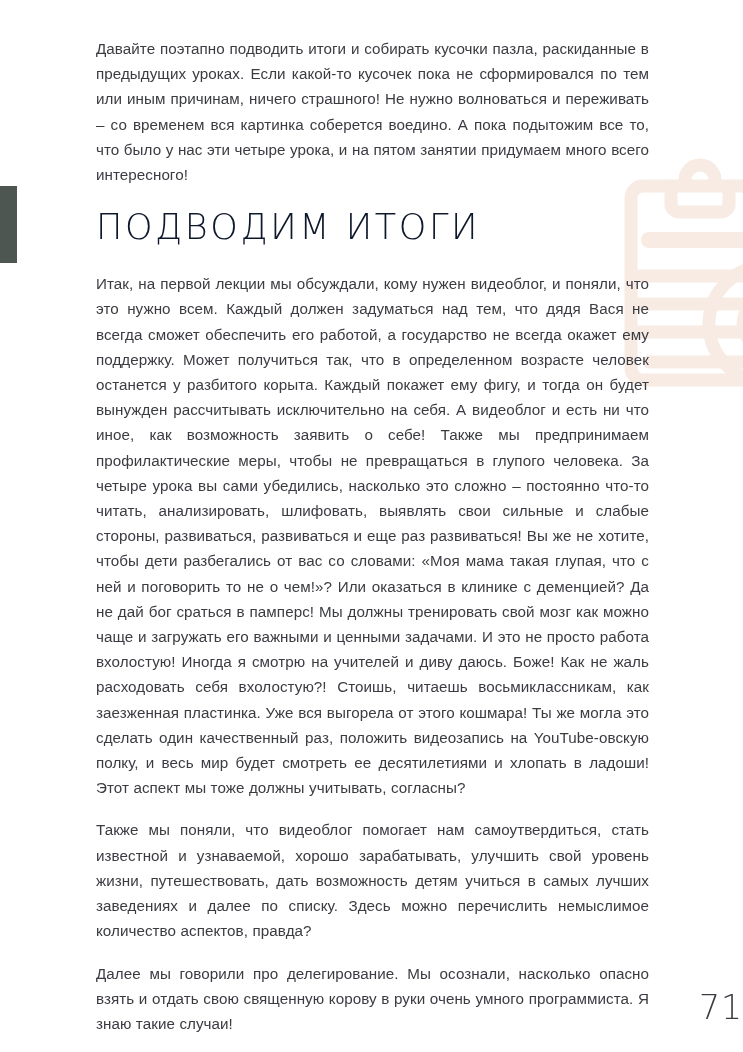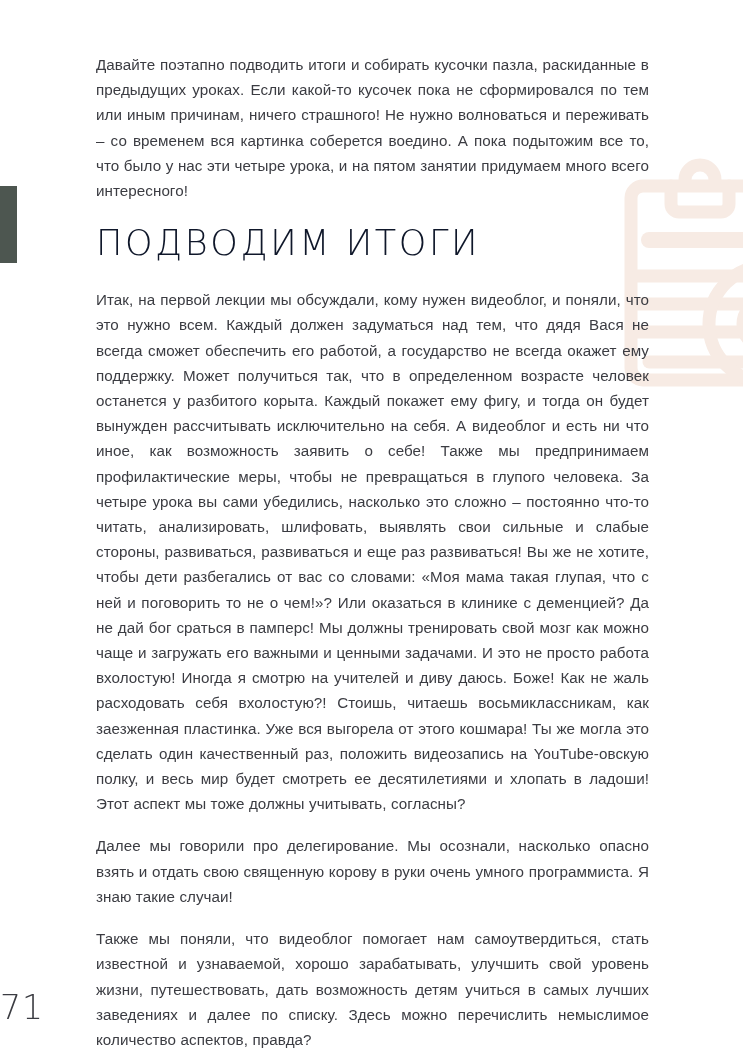--- a/index.html
+++ b/index.html
@@ -46,21 +46,20 @@
     z-index: 2;
   }
 
   
   .content {
     position: absolute;
     left: 96px;
     top: 36px;
     width: 553px;
     z-index: 1;
-    margin-top: 16px;
   }
 
   p.body-par {
     margin: 0 0 17px 0;
     font-size: 15.2px;
     line-height: 25.2px;
     color: #3b3c42;
     text-align: justify;
     text-justify: inter-word;
     letter-spacing: 0.05px;
@@ -83,21 +82,21 @@
     transform-origin: left center;
   }
 
   .heading-block { position: relative; }
 
   .page-number {
     position: absolute;
     left: 0;
     right: 0;
     top: 988px;
-    text-align: left;
+    text-align: right;
     font-size: 33px;
     line-height: 40px;
     font-weight: 300;
     color: #3b3c42;
     letter-spacing: 1px;
     font-family: "DejaVu Sans", "Liberation Sans", sans-serif;
     z-index: 1;
   }
 </style>
 </head>
@@ -134,21 +133,21 @@
   <div class="content">
 
     <p class="body-par">Давайте поэтапно подводить итоги и собирать кусочки пазла, раскиданные в предыдущих уроках. Если какой-то кусочек пока не сформировался по тем или иным причинам, ничего страшного! Не нужно волноваться и переживать – со временем вся картинка соберется воедино. А пока подытожим все то, что было у нас эти четыре урока, и на пятом занятии придумаем много всего интересного!</p>
 
     <div class="heading-block">
       <h1 class="section-heading">Подводим итоги</h1>
     </div>
 
     <p class="body-par">Итак, на первой лекции мы обсуждали, кому нужен видеоблог, и поняли, что это нужно всем. Каждый должен задуматься над тем, что дядя Вася не всегда сможет обеспечить его работой, а государство не всегда окажет ему поддержку. Может получиться так, что в определенном возрасте человек останется у разбитого корыта. Каждый покажет ему фигу, и тогда он будет вынужден рассчитывать исключительно на себя. А видеоблог и есть ни что иное, как возможность заявить о себе! Также мы предпринимаем профилактические меры, чтобы не превращаться в глупого человека. За четыре урока вы сами убедились, насколько это сложно – постоянно что-то читать, анализировать, шлифовать, выявлять свои сильные и слабые стороны, развиваться, развиваться и еще раз развиваться! Вы же не хотите, чтобы дети разбегались от вас со словами: «Моя мама такая глупая, что с ней и поговорить то не о чем!»? Или оказаться в клинике с деменцией? Да не дай бог сраться в памперс! Мы должны тренировать свой мозг как можно чаще и загружать его важными и ценными задачами. И это не просто работа вхолостую! Иногда я смотрю на учителей и диву даюсь. Боже! Как не жаль расходовать себя вхолостую?! Стоишь, читаешь восьмиклассникам, как заезженная пластинка. Уже вся выгорела от этого кошмара! Ты же могла это сделать один качественный раз, положить видеозапись на YouTube-овскую полку, и весь мир будет смотреть ее десятилетиями и хлопать в ладоши! Этот аспект мы тоже должны учитывать, согласны?</p>
 
+    <p class="body-par">Также мы поняли, что видеоблог помогает нам самоутвердиться, стать известной и узнаваемой, хорошо зарабатывать, улучшить свой уровень жизни, путешествовать, дать возможность детям учиться в самых лучших заведениях и далее по списку. Здесь можно перечислить немыслимое количество аспектов, правда?</p>
+
     <p class="body-par">Далее мы говорили про делегирование. Мы осознали, насколько опасно взять и отдать свою священную корову в руки очень умного программиста. Я знаю такие случаи!</p>
-
-    <p class="body-par">Также мы поняли, что видеоблог помогает нам самоутвердиться, стать известной и узнаваемой, хорошо зарабатывать, улучшить свой уровень жизни, путешествовать, дать возможность детям учиться в самых лучших заведениях и далее по списку. Здесь можно перечислить немыслимое количество аспектов, правда?</p>
 
   </div>
 
   <div class="page-number">71</div>
 
 </div>
 
 </body></html>

